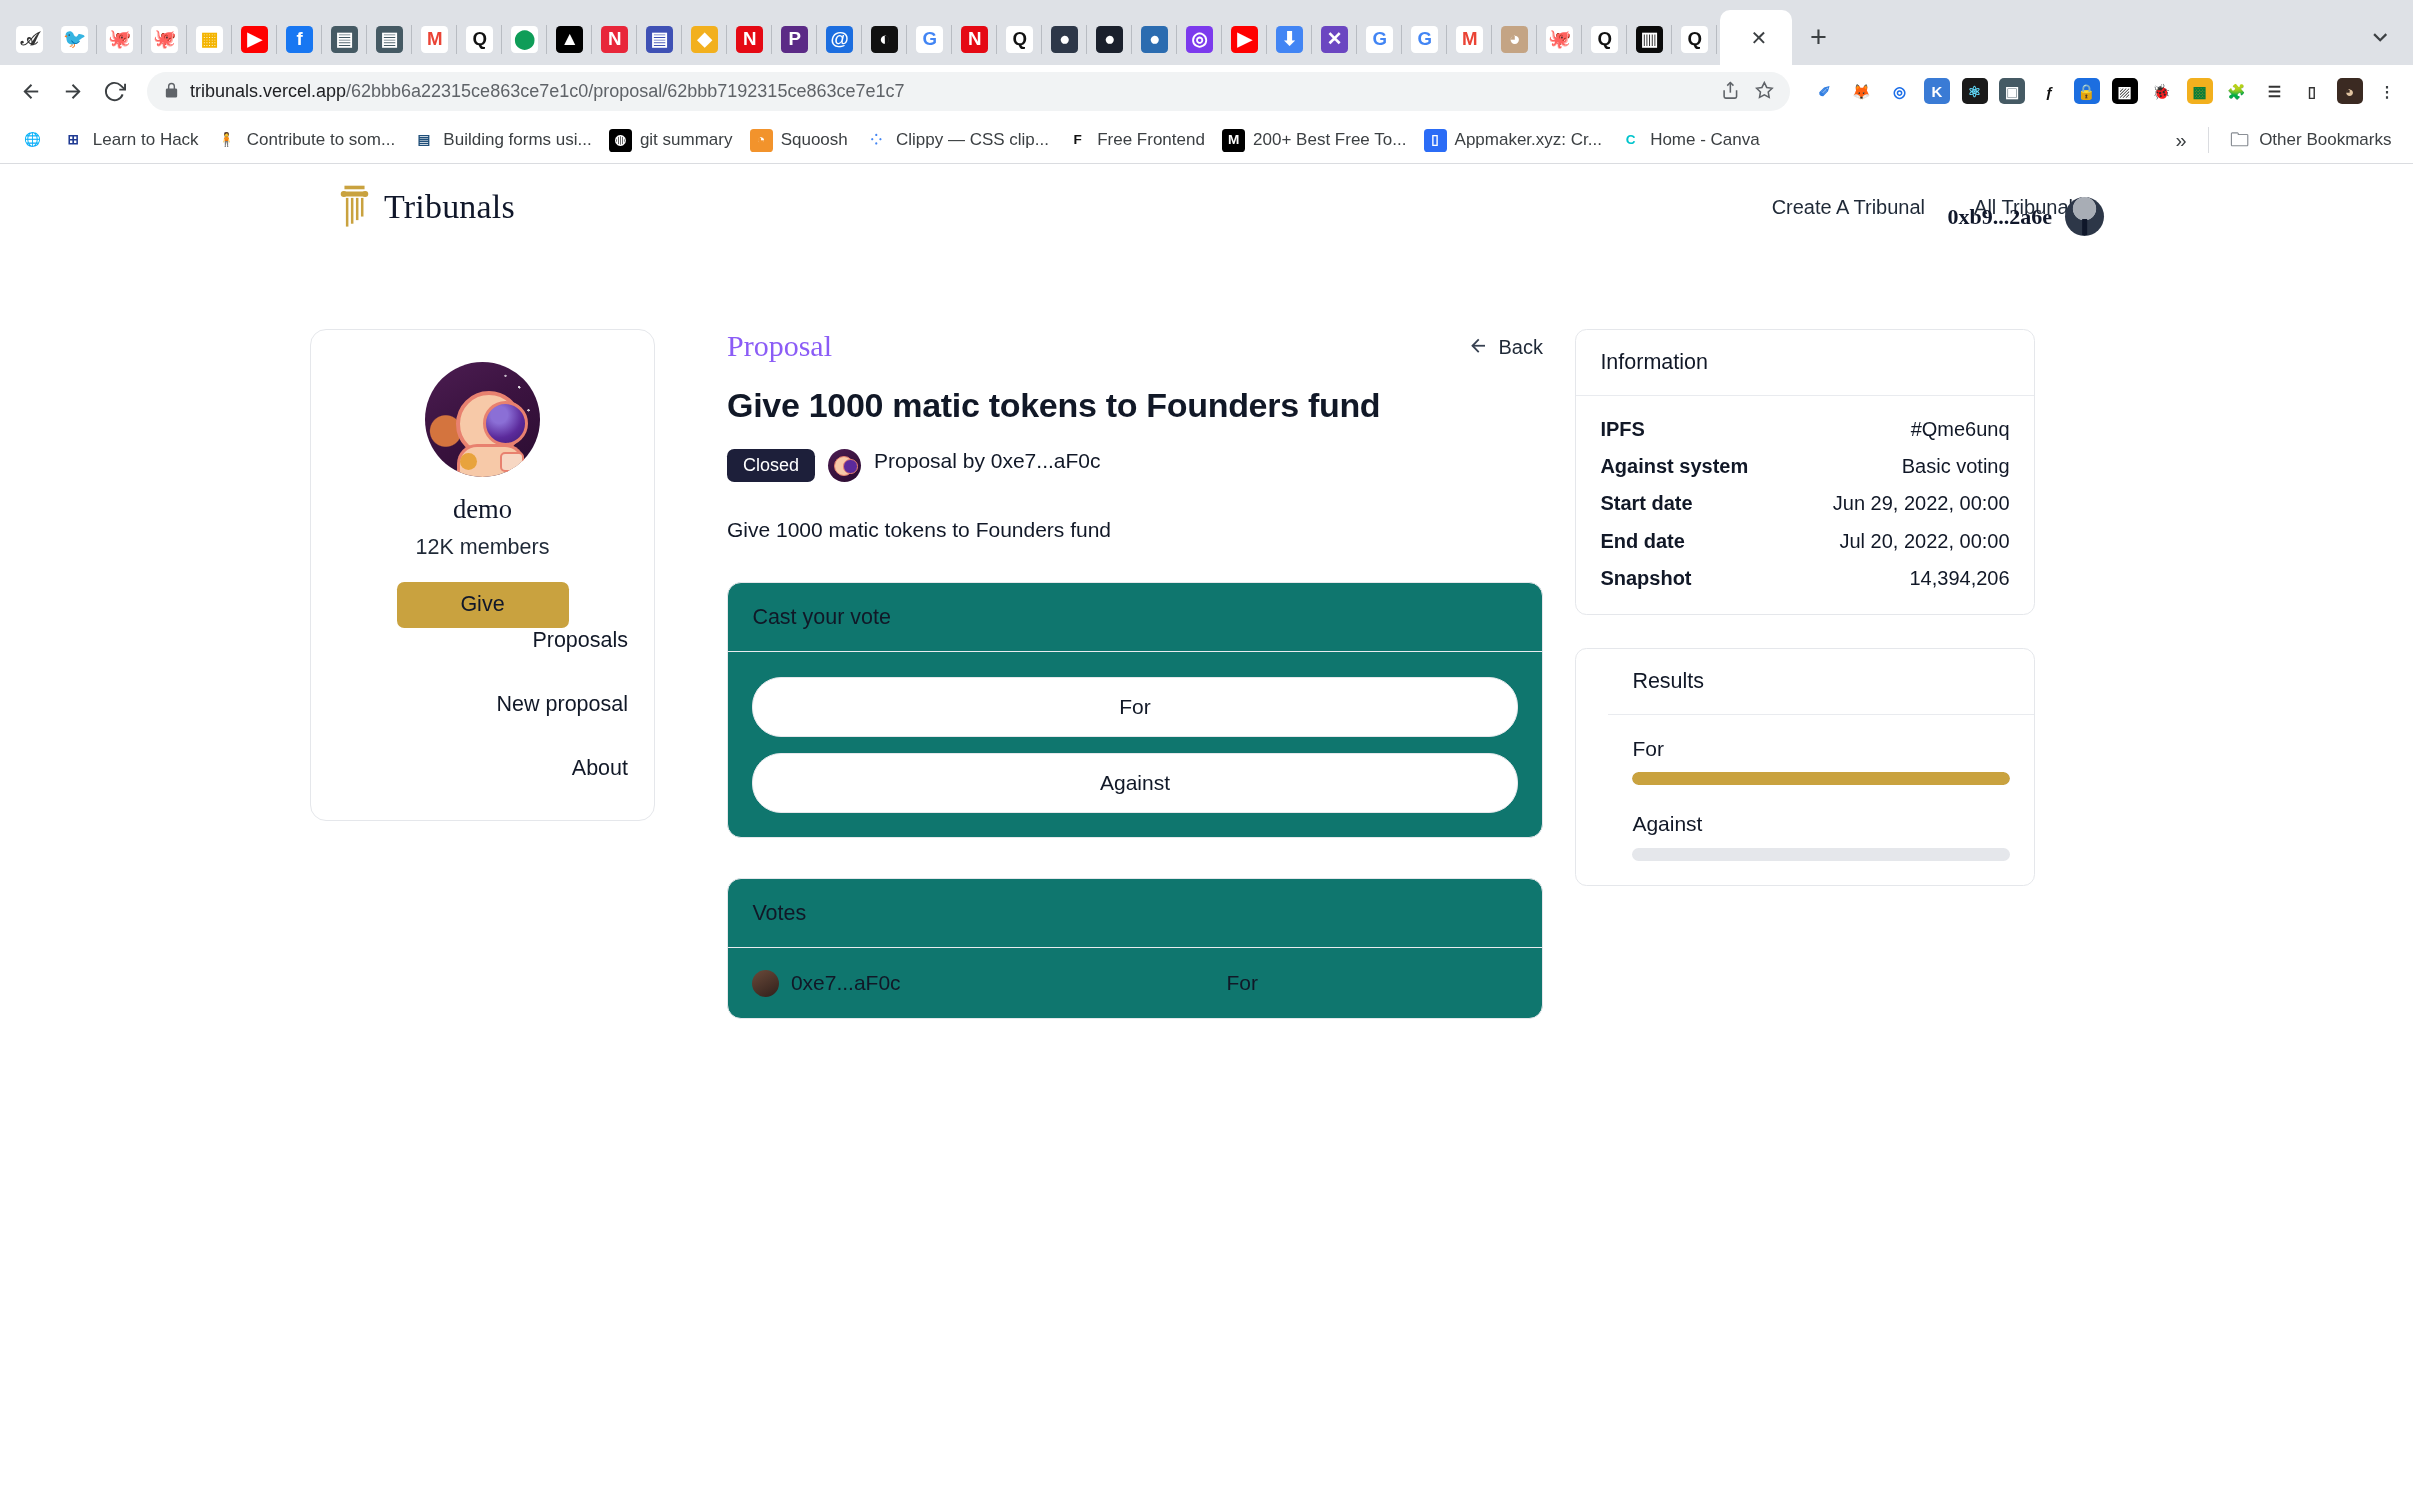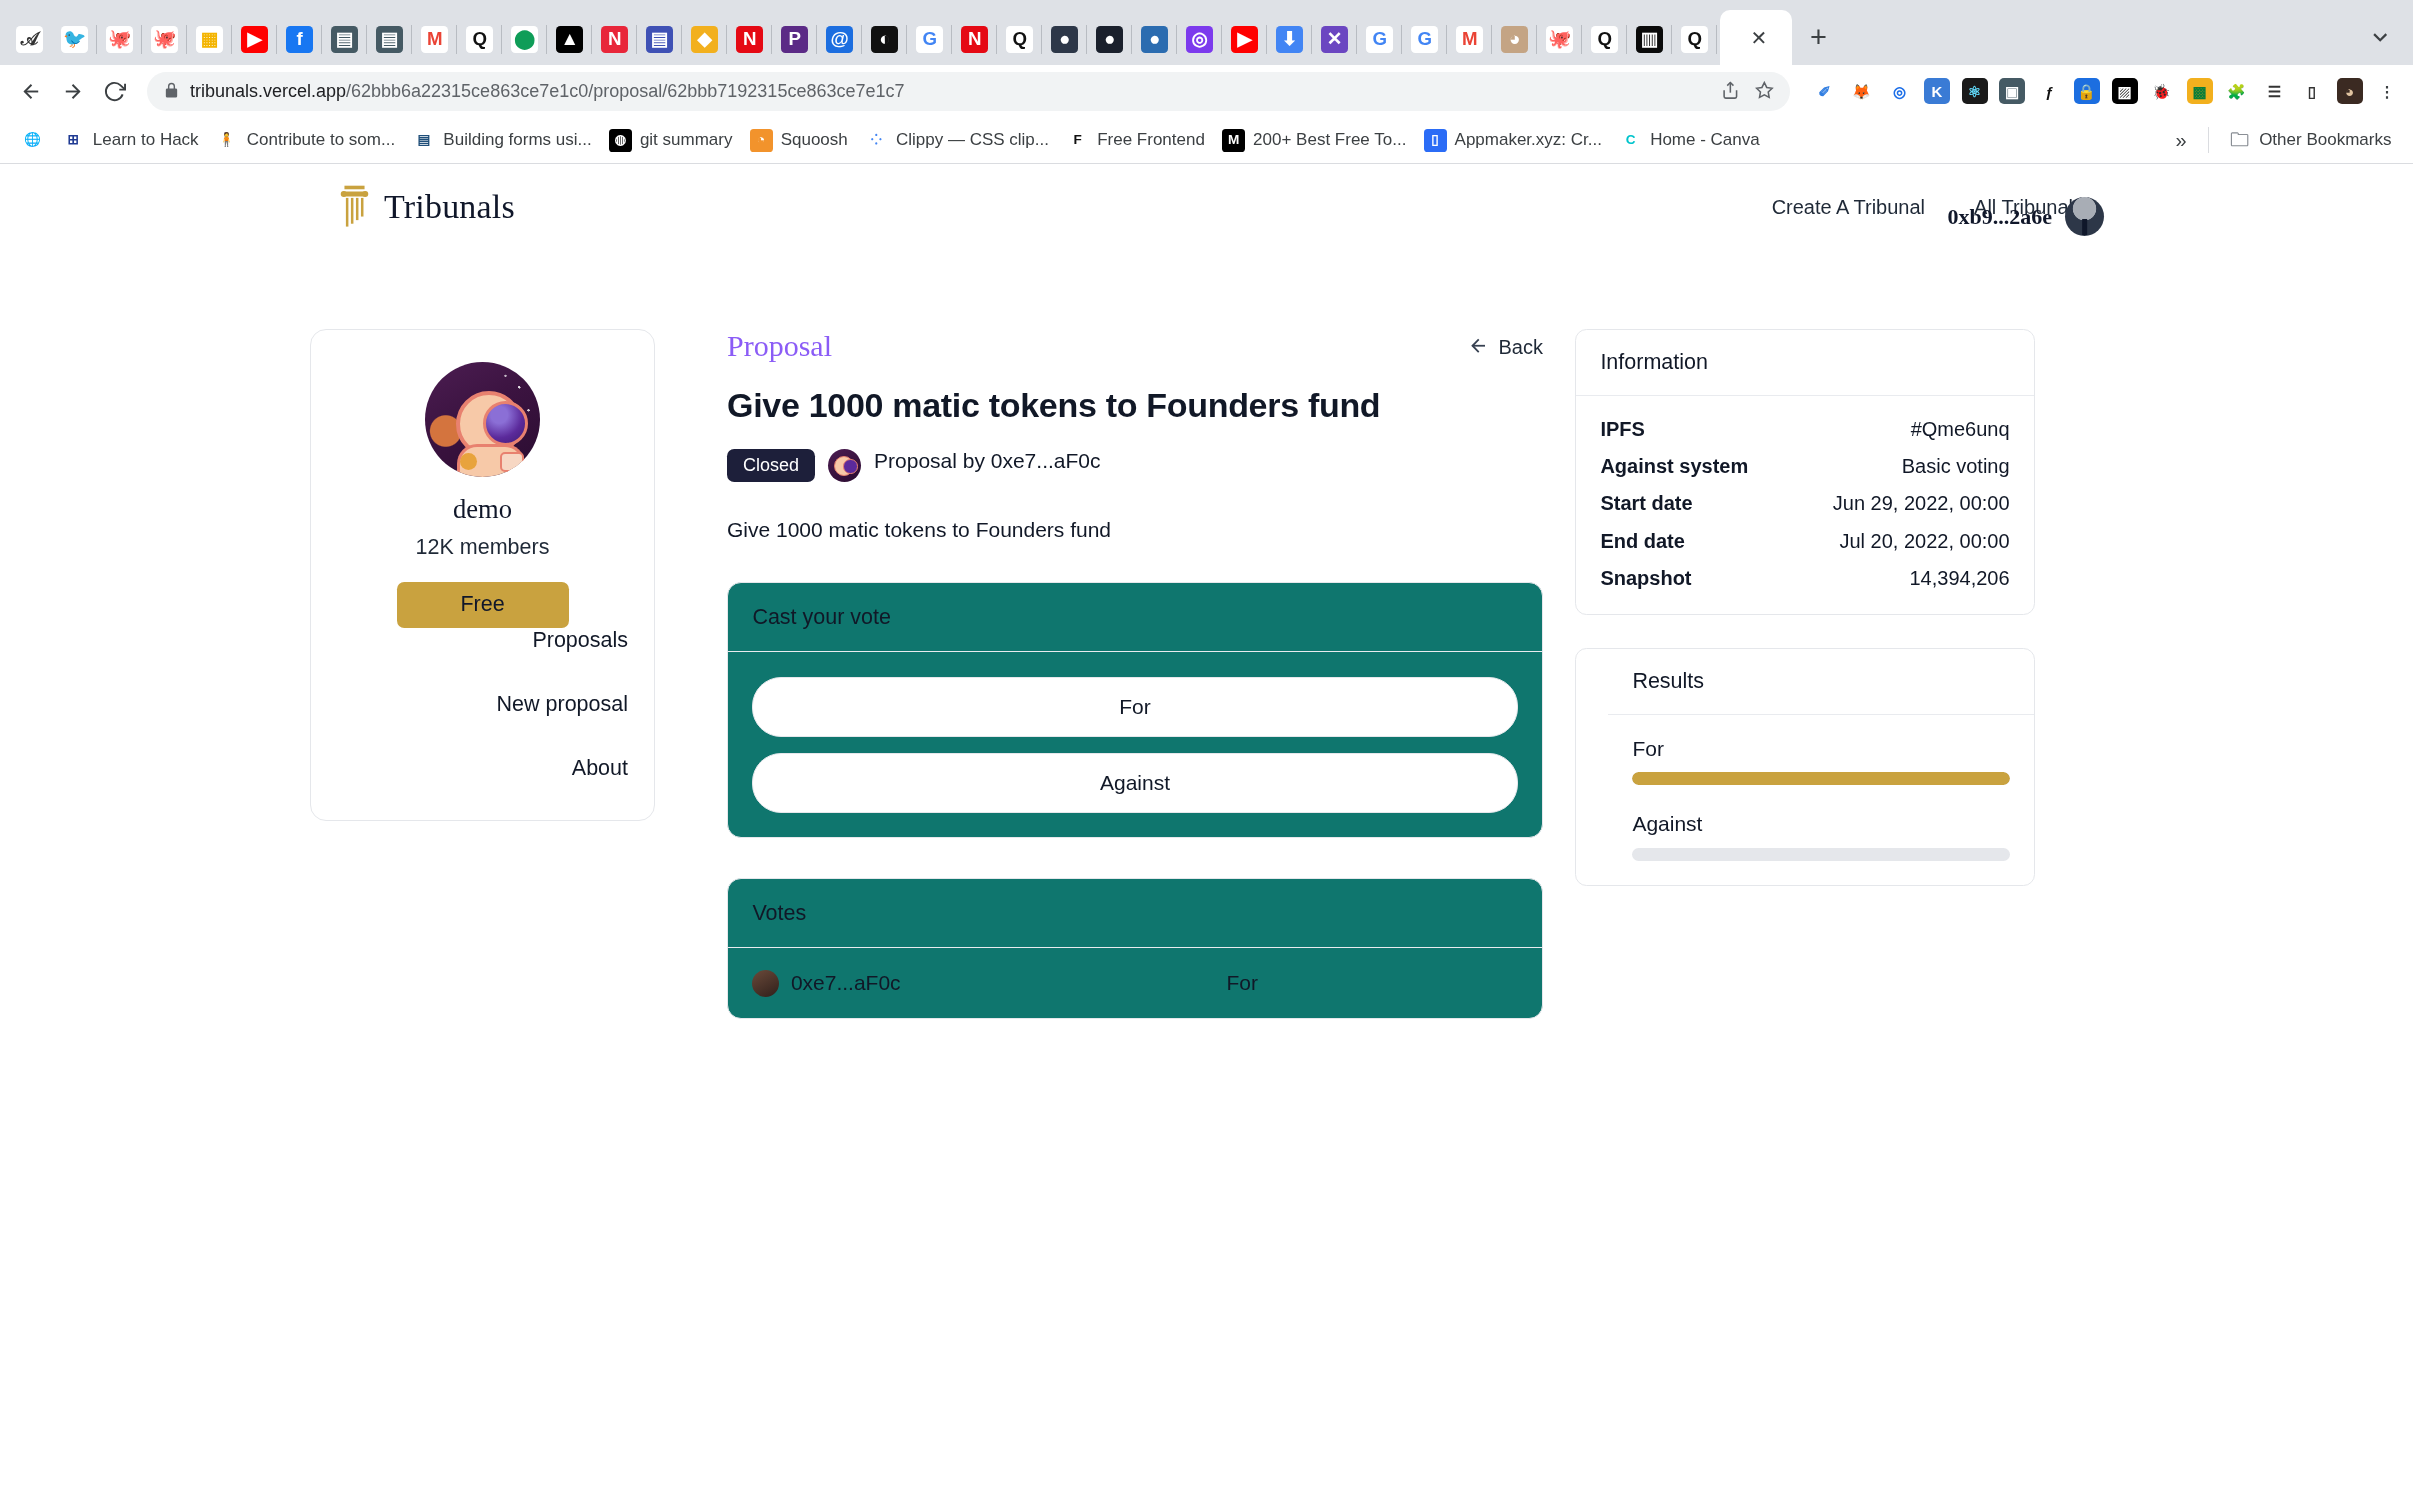--- a/index.html
+++ b/index.html
@@ -526,21 +526,21 @@
       <div class="side-card">
         <div class="avatar-big">
           <span class="ab-helmet"></span>
           <span class="ab-visor"></span>
           <span class="ab-body"></span>
           <span class="ab-badge"></span>
           <span class="ab-pack"></span>
         </div>
         <div class="side-name">demo</div>
         <div class="side-members">12K members</div>
-        <button class="join-btn">Free</button>
+        <button class="join-btn">Give</button>
         <div class="side-links">
           <a href="#">Proposals</a>
           <a href="#">New proposal</a>
           <a href="#">About</a>
         </div>
       </div>
 
       <div class="main-col">
         <div class="main-head">
           <div class="kicker">Proposal</div>

